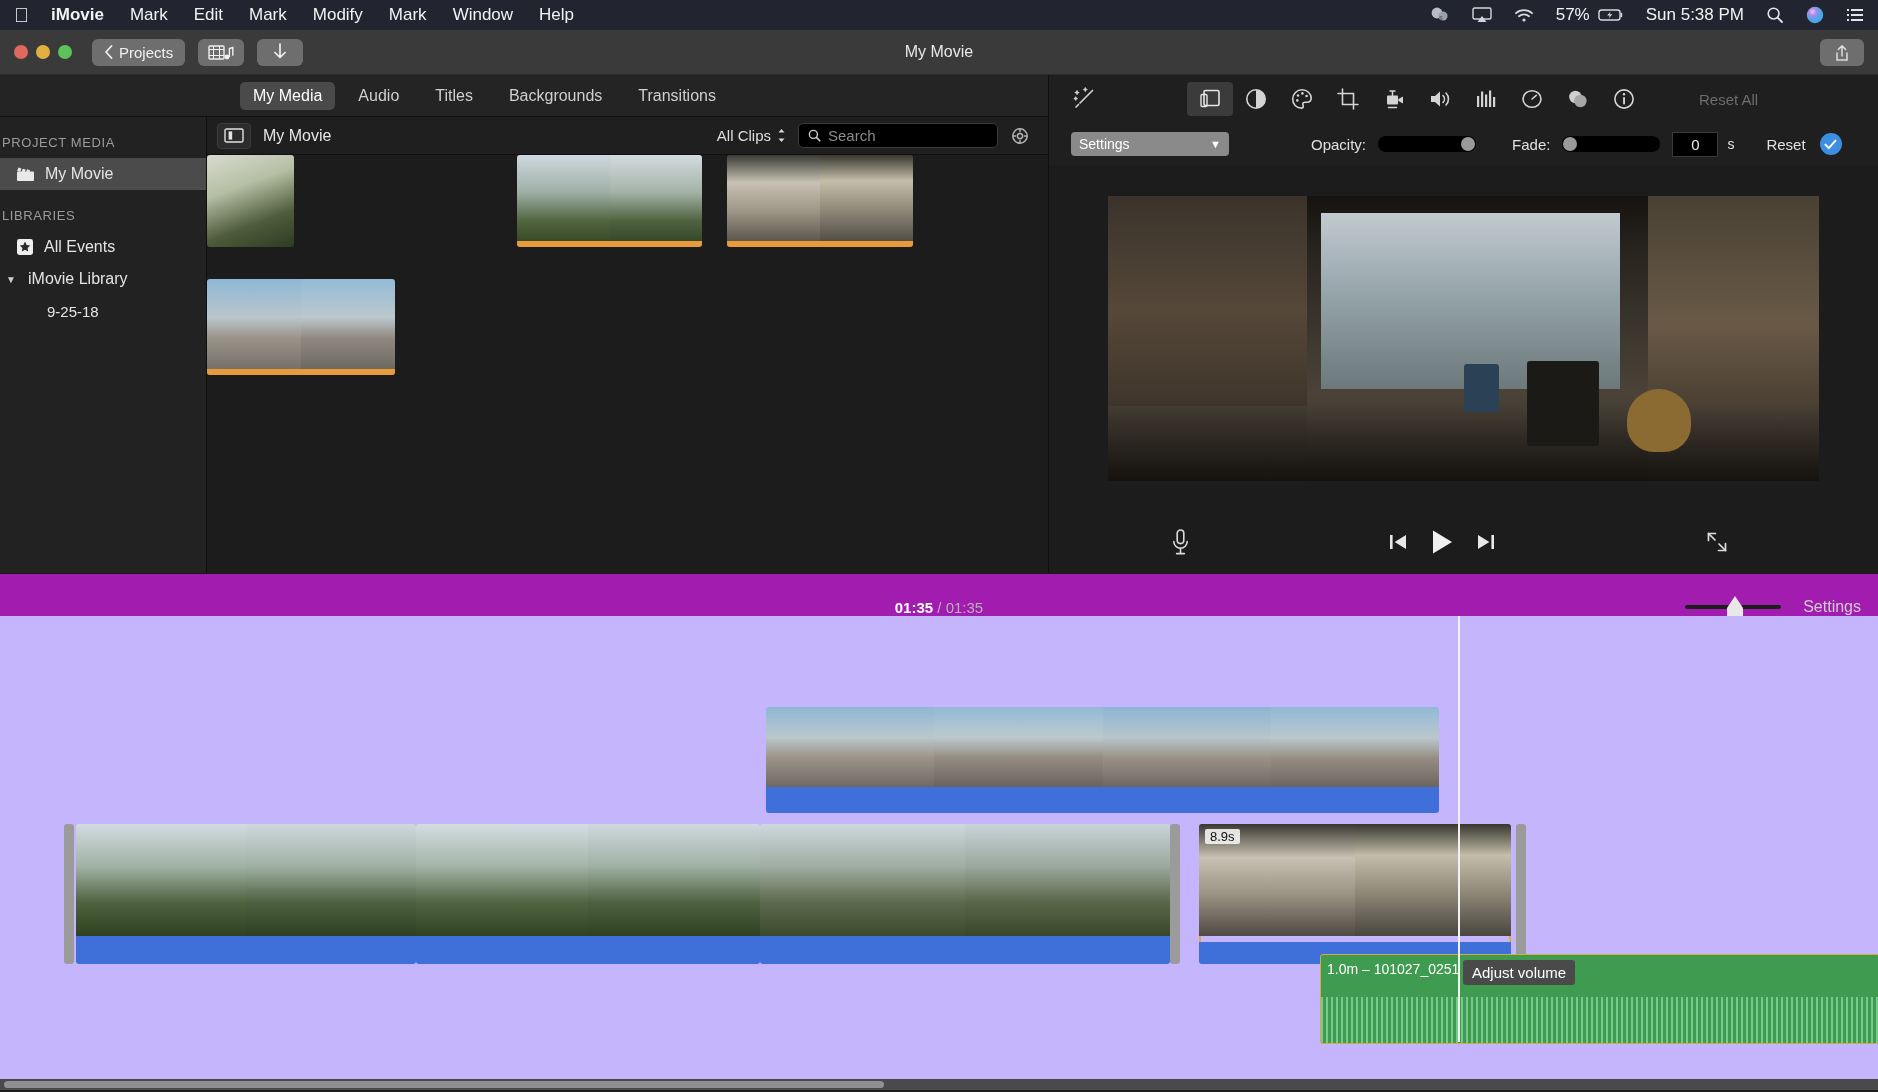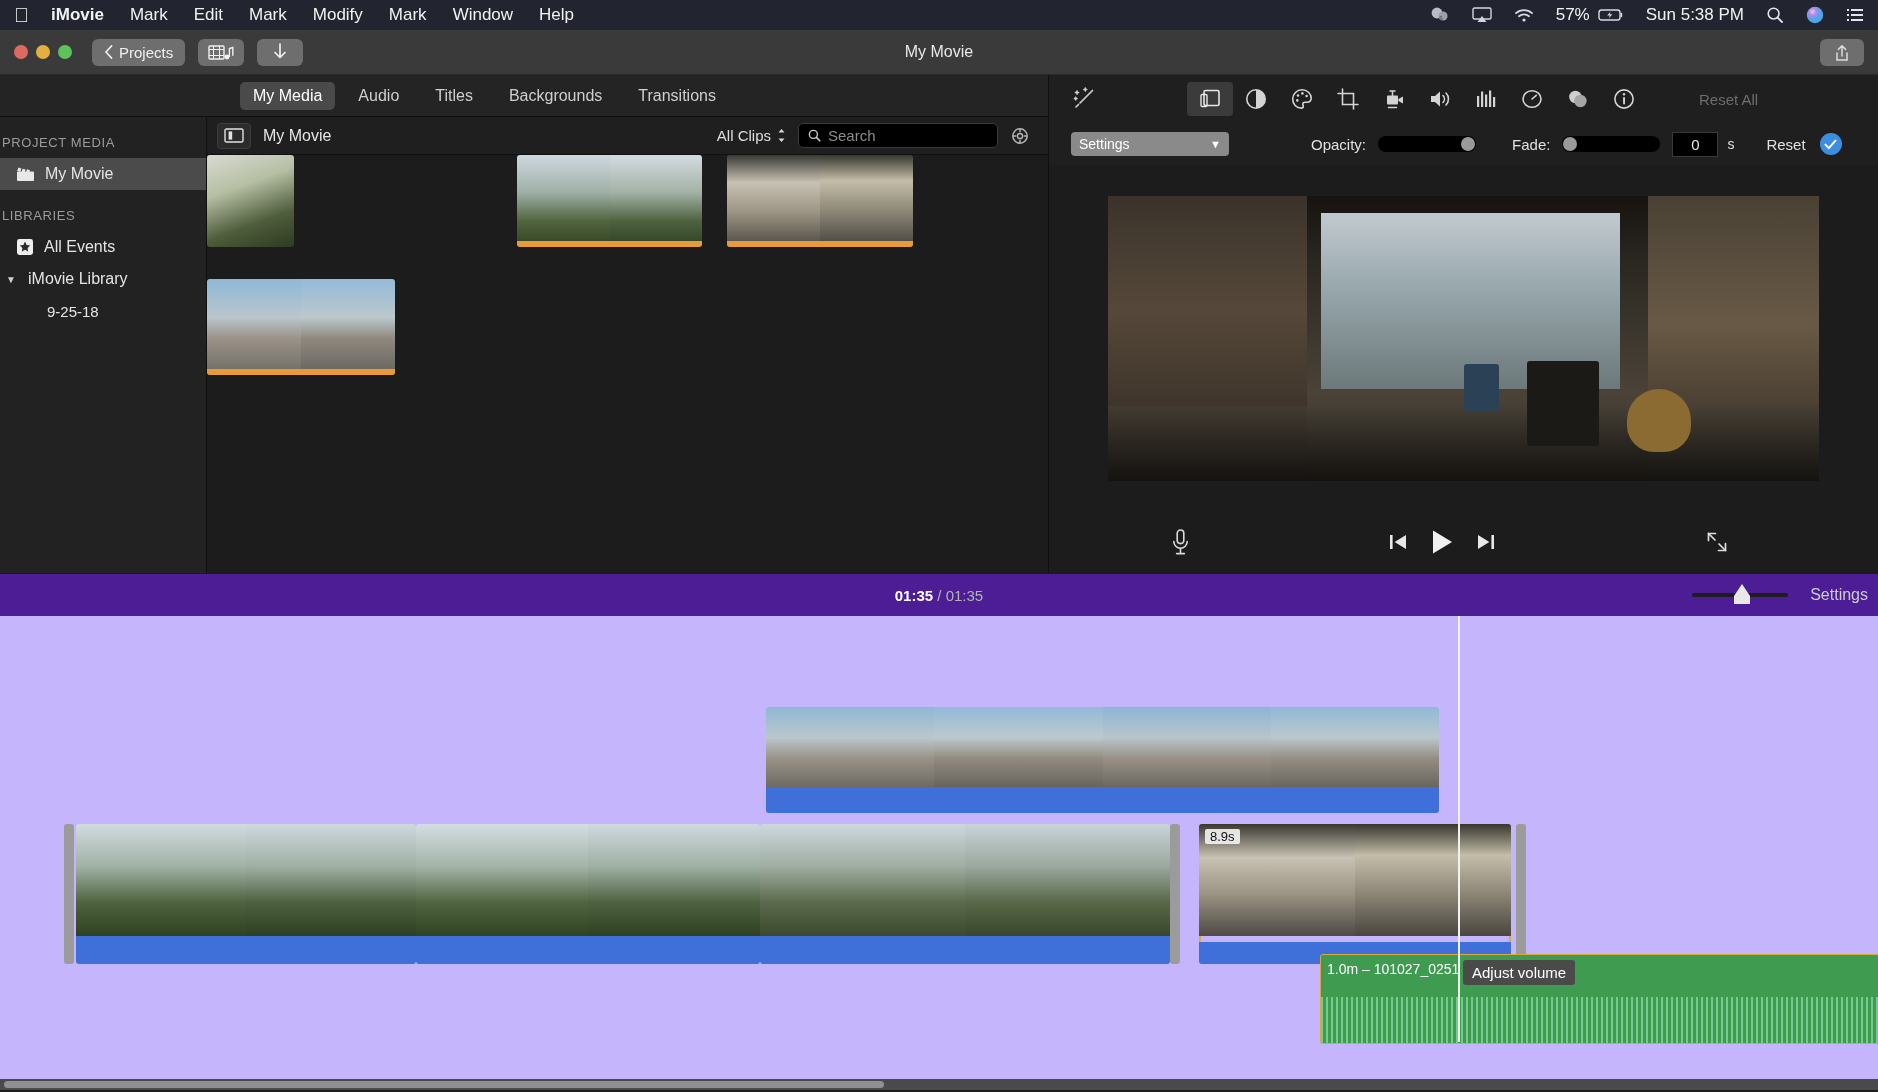--- a/index.html
+++ b/index.html
@@ -182,22 +182,22 @@
 
   #viewer { flex: 1; background: #1c1c1c; display: flex; align-items: center; justify-content: center; }
   #video {
     width: 711px; height: 285px; background: #000;
     position: relative; overflow: hidden;
   }
   #playbar { height: 62px; display: flex; align-items: center; background: #1c1c1c; position: relative; }
 
   
   #tl-header {
-    height: 43px; background: #4c1d95; display: flex; align-items: center;
-    padding: 0 10px; position: relative;
+    height: 43px; background: #a21caf; display: flex; align-items: flex-end;
+    padding: 0 17px; position: relative;
     border-top: 1px solid #1a1a1a;
   }
   #timecode { position: absolute; left: 0; right: 0; text-align: center; font-size: 15px; }
   #timecode .cur { color: #ffffff; font-weight: bold; }
   #timecode .sep, #timecode .tot { color: #b4b4b4; }
   #tl-header .right { margin-left: auto; display: flex; align-items: center; gap: 22px; z-index: 2;}
   #zoomslider { width: 96px; height: 4px; background: #1d1d1d; border-radius: 2px; position: relative; }
   #zoomslider .zknob {
     position: absolute; left: 42px; top: -9px; width: 0; height: 0;
     border-left: 8px solid transparent; border-right: 8px solid transparent;

